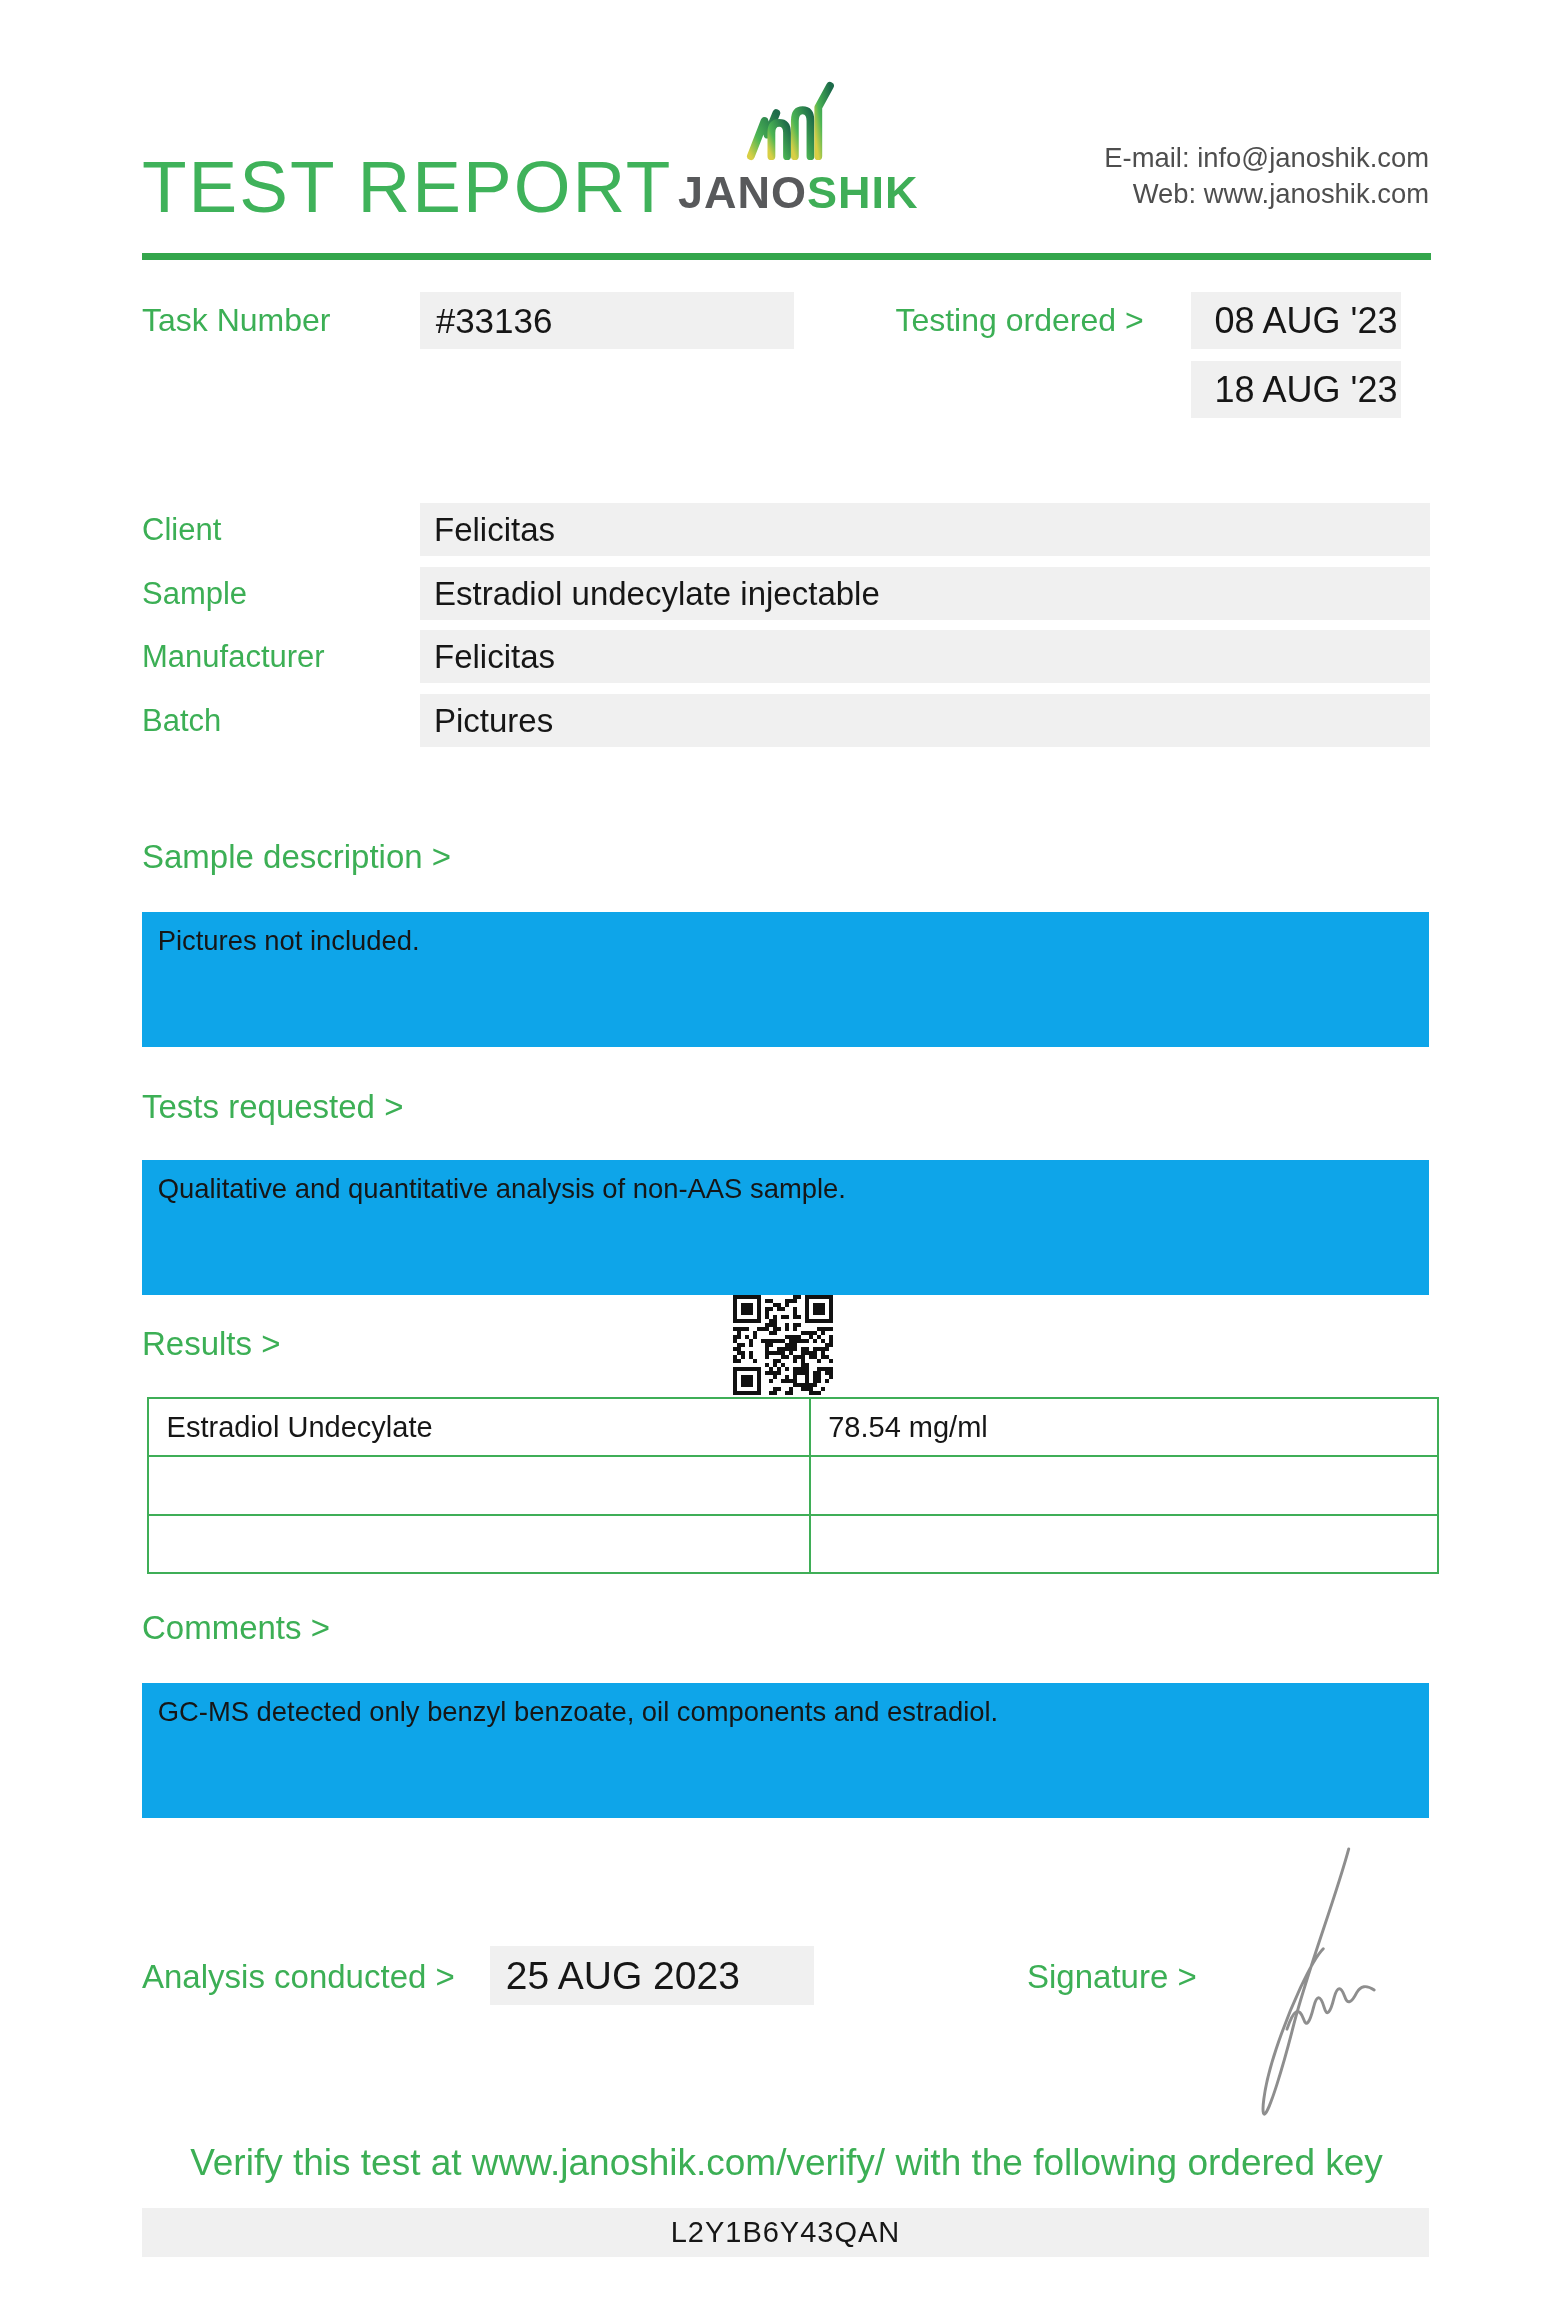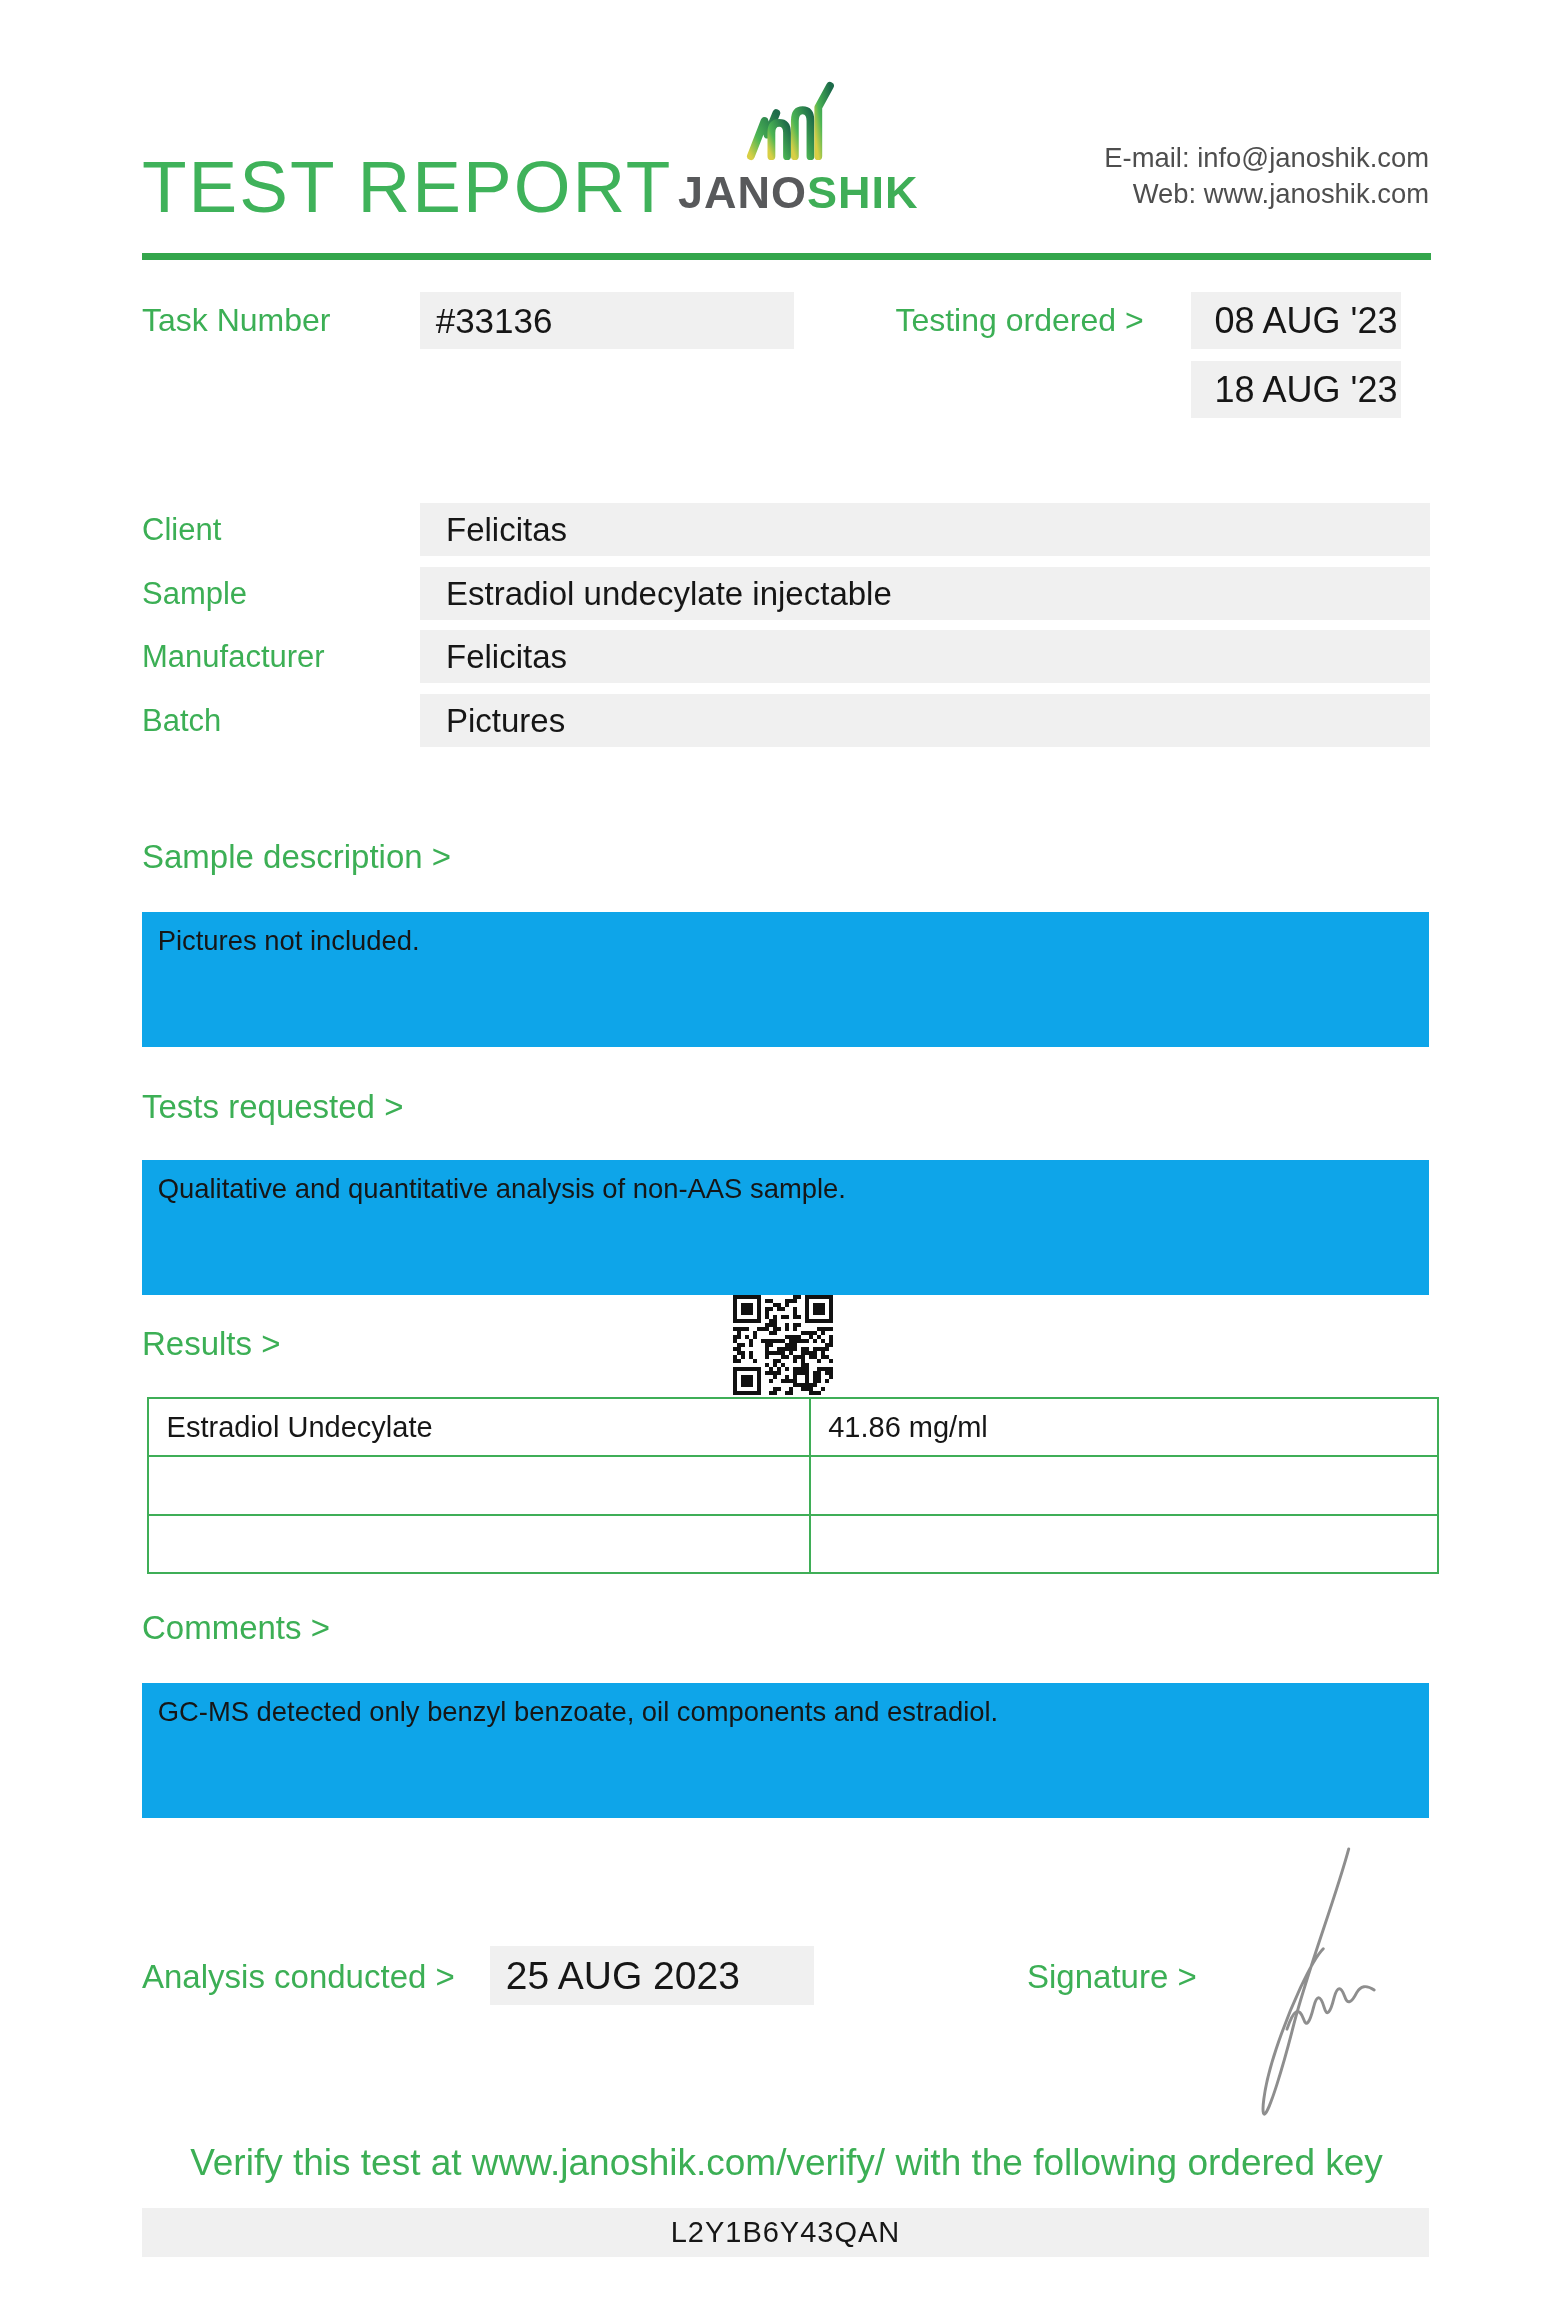--- a/index.html
+++ b/index.html
@@ -20,21 +20,21 @@
   .task-box span{display:block;padding-left:15.7px;line-height:57px;font-size:35px;color:#161616;}
   .date-label{width:323px;text-align:center;line-height:57px;}
   .date-label-1{left:858px;top:292px;}
   .date-label-2{left:858px;top:361px;}
   .date-box{width:210px;height:57px;}
   .date-box-1{left:1191px;top:292px;}
   .date-box-2{left:1191px;top:361px;}
   .date-box span{display:block;padding-left:23.5px;line-height:57px;font-size:36px;color:#161616;white-space:nowrap;}
   .info-label{left:142px;line-height:53px;font-size:31px;}
   .info-box{left:420px;width:1010px;height:53px;}
-  .info-box span{display:block;padding-left:26px;line-height:53px;font-size:33px;color:#161616;white-space:nowrap;}
+  .info-box span{display:block;padding-left:14px;line-height:53px;font-size:33px;color:#161616;white-space:nowrap;}
   .sec-heading{left:142px;font-size:33px;color:#3CAF55;white-space:nowrap;}
   .sec-box{left:142px;width:1287px;height:135px;background:#0ea5e9;}
   .sec-box span{display:block;padding:12.7px 0 0 15.7px;font-size:27.4px;color:#161616;}
   .results-table{left:147px;top:1397px;width:1292px;height:177px;border-collapse:collapse;}
   .results-table td{border:2.9px solid #3FAE57;font-size:29px;color:#161616;padding:0 0 0 17.6px;height:56px;}
   .results-table td.c1{width:642px;}
   .qr{left:733px;top:1295px;width:100px;height:100px;}
   .analysis-label{left:142px;top:1947px;line-height:59px;font-size:33px;}
   .analysis-box{left:490px;top:1946px;width:324px;height:59px;}
   .analysis-box span{display:block;padding-left:15.7px;line-height:59px;font-size:39px;color:#161616;white-space:nowrap;}
@@ -426,21 +426,21 @@
         <rect x="57.12" y="97.92" width="4.08" height="4.08" fill="#111"></rect>
         <rect x="77.52" y="97.92" width="4.08" height="4.08" fill="#111"></rect>
         <rect x="81.60" y="97.92" width="4.08" height="4.08" fill="#111"></rect>
         <rect x="85.68" y="97.92" width="4.08" height="4.08" fill="#111"></rect>
       </svg>
   </div>
   <table class="abs results-table">
     <tbody>
         <tr>
       <td class="c1">Estradiol Undecylate</td>
-      <td>41.86 mg/ml</td>
+      <td>78.54 mg/ml</td>
     </tr>
     <tr>
       <td class="c1"></td>
       <td></td>
     </tr>
     <tr>
       <td class="c1"></td>
       <td></td>
     </tr>
   </tbody>

